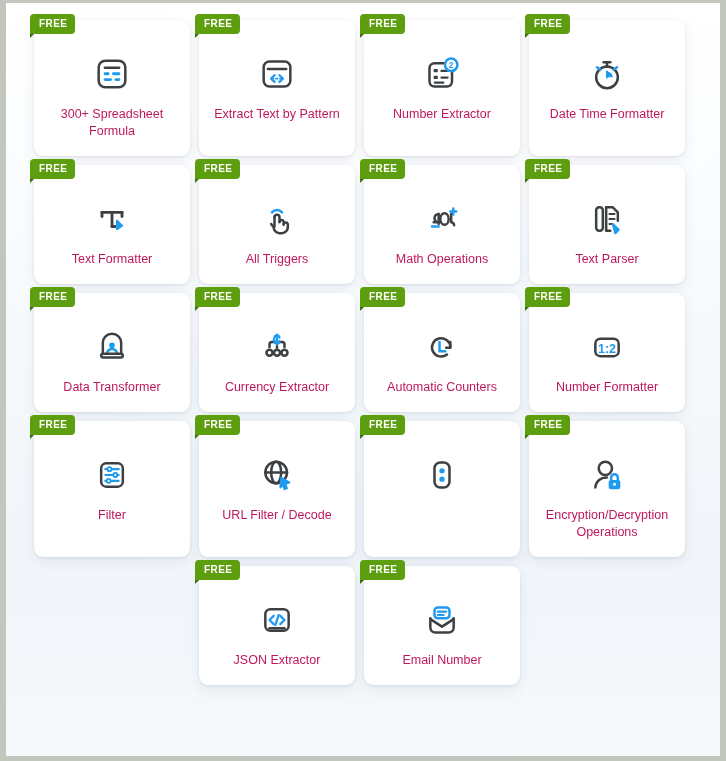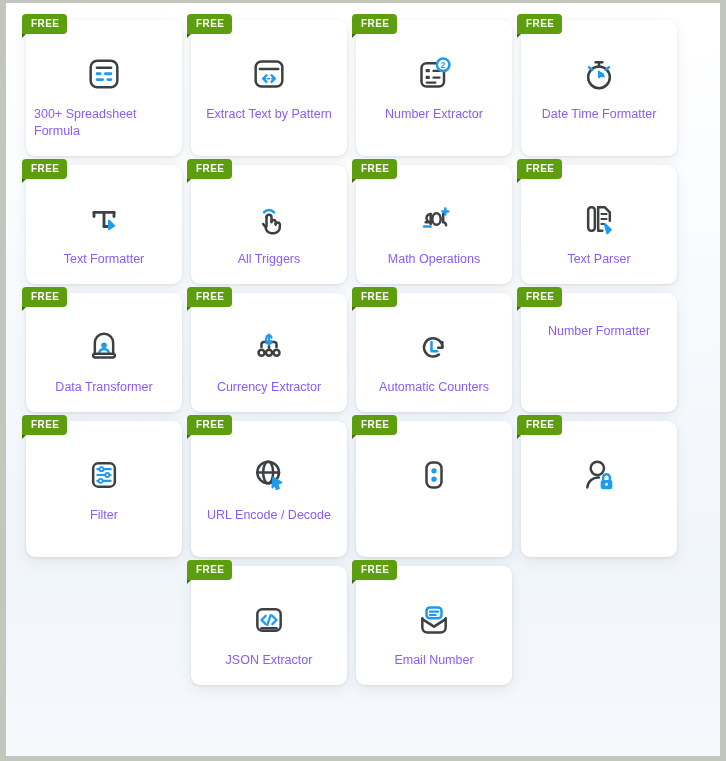--- a/index.html
+++ b/index.html
@@ -33,21 +33,21 @@
         rgba(255,255,255,0.95) 0%,
         rgba(248,251,253,0.6) 35%,
         rgba(240,245,250,0.75) 75%,
         rgba(246,249,252,0.9) 100%);
     pointer-events: none;
   }
 
   .grid {
     position: relative;
     z-index: 2;
-    padding: 17px 20px 0 20px;
+    padding: 17px 20px 0 28px;
     display: grid;
     grid-template-columns: repeat(4, 156px);
     column-gap: 17px;
     row-gap: 22px;
     justify-content: start;
     gap: 9px;
   }
 
   .card {
     position: relative;
@@ -91,21 +91,22 @@
   .icon {
     width: 40px;
     height: 40px;
     display: block;
     margin: 4px 0 12px 0;
   }
 
   .card-label {
     font-size: 12.5px;
     line-height: 17px;
-    color: #8b5cf6;
+    color: #be185d;
+    text-align: center;
     max-width: 142px;
   }
 </style>
 </head>
 <body>
 
 <div id="page">
   <div class="grid" id="grid">
       <div class="card tall" style="grid-area: 1 / 1;">
         <span class="badge">FREE</span>
@@ -255,20 +256,26 @@
           <svg class="icon" viewBox="0 0 48 48" fill="none" xmlns="http://www.w3.org/2000/svg" stroke-linecap="round" stroke-linejoin="round">
             <path d="M34 24 A11 11 0 1 0 30 33" stroke="#3d4043" stroke-width="3"></path>
             <path d="M34 18 V25 H29" stroke="#3d4043" stroke-width="3"></path>
             <path d="M21 18 V29 H28" stroke="#1e9bf0" stroke-width="3"></path>
           </svg>
         </span>
         <div class="card-label">Automatic Counters</div>
       </div>
       <div class="card" style="grid-area: 3 / 4;">
         <span class="badge">FREE</span>
+        <span>
+          <svg class="icon" viewBox="0 0 48 48" fill="none" xmlns="http://www.w3.org/2000/svg" stroke-linecap="round" stroke-linejoin="round">
+            <rect x="10" y="14" width="28" height="21" rx="6" stroke="#3d4043" stroke-width="3"></rect>
+            <text x="24" y="31" font-size="15" font-family="Liberation Sans, sans-serif" font-weight="bold" fill="#1e9bf0" text-anchor="middle">1:2</text>
+          </svg>
+        </span>
         <div class="card-label">Number Formatter</div>
       </div>
       <div class="card" style="grid-area: 4 / 1;">
         <span class="badge">FREE</span>
         <span>
           <svg class="icon" viewBox="0 0 48 48" fill="none" xmlns="http://www.w3.org/2000/svg" stroke-linecap="round" stroke-linejoin="round">
             <rect x="11" y="10" width="26" height="28" rx="6" stroke="#3d4043" stroke-width="3"></rect>
             <path d="M16 17 H32" stroke="#1e9bf0" stroke-width="2.6"></path>
             <circle cx="21" cy="17" r="2.4" fill="#fff" stroke="#1e9bf0" stroke-width="2.2"></circle>
             <path d="M16 24 H32" stroke="#1e9bf0" stroke-width="2.6"></path>
@@ -282,21 +289,21 @@
       <div class="card tall" style="grid-area: 4 / 2;">
         <span class="badge">FREE</span>
         <span>
           <svg class="icon" viewBox="0 0 48 48" fill="none" xmlns="http://www.w3.org/2000/svg" stroke-linecap="round" stroke-linejoin="round">
             <circle cx="23" cy="21" r="13" stroke="#3d4043" stroke-width="3"></circle>
             <ellipse cx="23" cy="21" rx="6" ry="13" stroke="#3d4043" stroke-width="3"></ellipse>
             <path d="M10 21 H36" stroke="#3d4043" stroke-width="3"></path>
             <path d="M29 27 L39 33 L34 35 L36 40 L33 41 L31 36 L28 39 Z" fill="#1e9bf0" stroke="#1e9bf0" stroke-width="2.2"></path>
           </svg>
         </span>
-        <div class="card-label">URL Encode / Decode</div>
+        <div class="card-label">URL Filter / Decode</div>
       </div>
       <div class="card tall" style="grid-area: 4 / 3;">
         <span class="badge">FREE</span>
         <span>
           <svg class="icon" viewBox="0 0 48 48" fill="none" xmlns="http://www.w3.org/2000/svg" stroke-linecap="round" stroke-linejoin="round">
             <rect x="15" y="9" width="18" height="30" rx="7" stroke="#3d4043" stroke-width="3"></rect>
             <circle cx="24" cy="19" r="3.2" fill="#1e9bf0"></circle>
             <circle cx="24" cy="29" r="3.2" fill="#1e9bf0"></circle>
           </svg>
         </span>
@@ -305,20 +312,21 @@
         <span class="badge">FREE</span>
         <span>
           <svg class="icon" viewBox="0 0 48 48" fill="none" xmlns="http://www.w3.org/2000/svg" stroke-linecap="round" stroke-linejoin="round">
             <circle cx="22" cy="16" r="8" stroke="#3d4043" stroke-width="3"></circle>
             <path d="M10 39 A13 13 0 0 1 24 27" stroke="#3d4043" stroke-width="3"></path>
             <rect x="26" y="30" width="14" height="11" rx="3" fill="#1e9bf0"></rect>
             <path d="M29 30 V27 A4 4 0 0 1 37 27 V30" stroke="#1e9bf0" stroke-width="3"></path>
             <circle cx="33" cy="35" r="1.8" fill="#ffffff"></circle>
           </svg>
         </span>
+        <div class="card-label">Encryption/Decryption Operations</div>
       </div>
       <div class="card" style="grid-area: 5 / 2;">
         <span class="badge">FREE</span>
         <span>
           <svg class="icon" viewBox="0 0 48 48" fill="none" xmlns="http://www.w3.org/2000/svg" stroke-linecap="round" stroke-linejoin="round">
             <rect x="10" y="11" width="28" height="26" rx="6" stroke="#3d4043" stroke-width="3"></rect>
             <path d="M20 19 L15 24 L20 29" stroke="#1e9bf0" stroke-width="2.8"></path>
             <path d="M28 19 L33 24 L28 29" stroke="#1e9bf0" stroke-width="2.8"></path>
             <path d="M26 18 L22 30" stroke="#1e9bf0" stroke-width="2.8"></path>
             <path d="M15 34 H33" stroke="#3d4043" stroke-width="3"></path>

